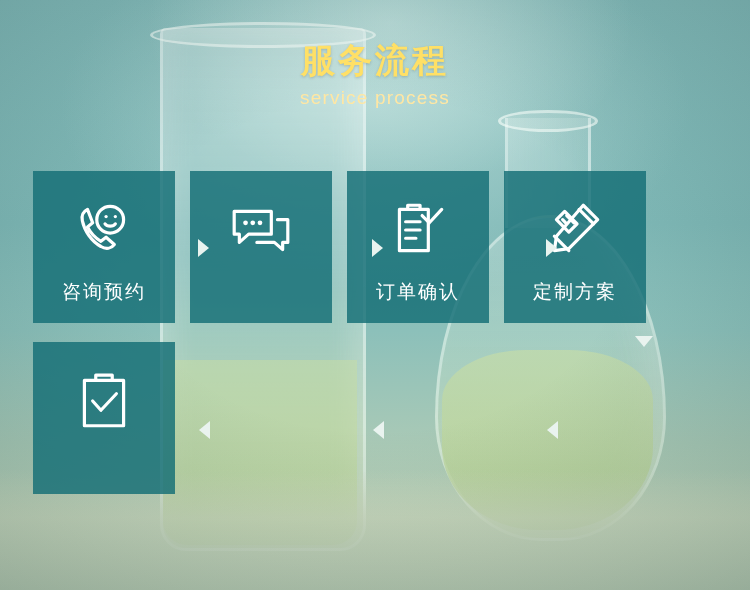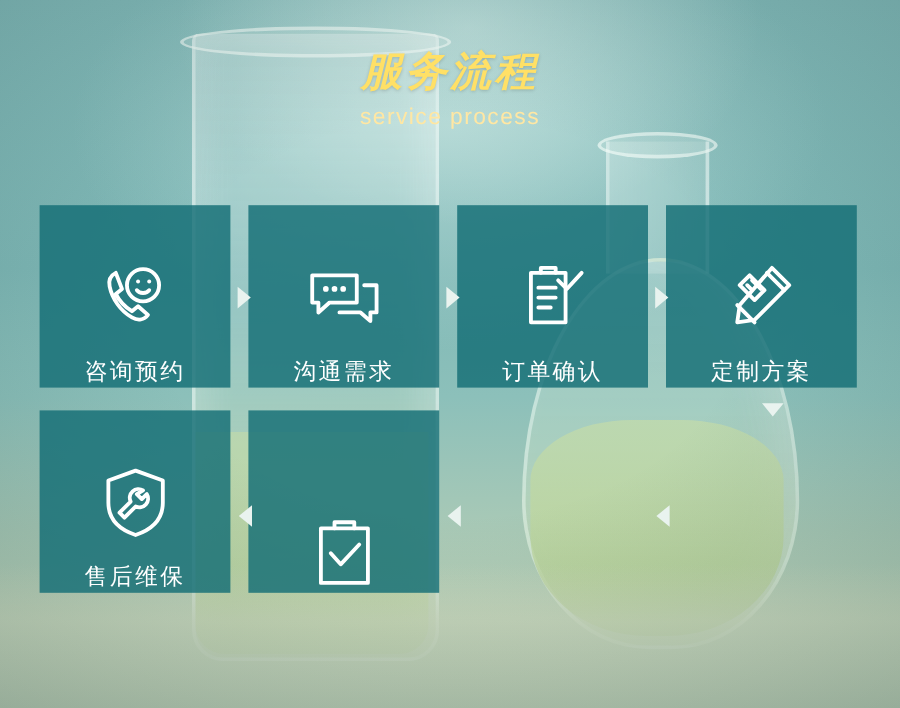--- a/index.html
+++ b/index.html
@@ -131,21 +131,20 @@
     text-align: center;
     z-index: 5;
   }
   .heading .title-cn {
     font-size: 34px;
     font-weight: bold;
     letter-spacing: 3px;
     color: #ffe066;
     text-shadow: 0 1px 3px rgba(0,0,0,0.18);
     line-height: 1.2;
-    font-style: italic;
   }
   .heading .title-en {
     margin-top: 6px;
     font-size: 19px;
     letter-spacing: 1.2px;
     color: #ffe7a3;
     font-weight: normal;
   }
 
   
@@ -156,27 +155,27 @@
     width: 684px;
     z-index: 6;
   }
   .row {
     display: flex;
     gap: 15px;
     margin-bottom: 19px;
   }
   .card {
     position: relative;
-    width: 159px;
+    width: 142px;
     height: 152px;
     background: rgba(20,110,117,0.82);
     display: flex;
     flex-direction: column;
     align-items: center;
-    justify-content: flex-end;
+    justify-content: flex-start;
     padding-top: 26px;
     box-sizing: border-box;
   }
   .card .icon {
     width: 68px;
     height: 66px;
     display: flex;
     align-items: center;
     justify-content: center;
   }
@@ -262,21 +261,20 @@
       <div class="card">
         <div class="icon">
           <svg viewBox="0 0 64 64" aria-hidden="true">
             <path d="M6 14h36v22H20l-9 8v-8H6z"></path>
             <circle cx="17" cy="25" r="2.3" fill="#fff" stroke="none"></circle>
             <circle cx="24" cy="25" r="2.3" fill="#fff" stroke="none"></circle>
             <circle cx="31" cy="25" r="2.3" fill="#fff" stroke="none"></circle>
             <path d="M48 22h10v22h-5v7l-8-7H28"></path>
           </svg>
         </div>
-        <div class="label">沟通需求</div>
       </div>
 
       <div class="card">
         <div class="icon">
           <svg viewBox="0 0 64 64" aria-hidden="true">
             <path d="M14 12h28v40H14z"></path>
             <path d="M22 12V8h12v4"></path>
             <path d="M20 24h14M20 32h14M20 40h10"></path>
             <path d="M36 18l7 7 12-13"></path>
           </svg>
@@ -293,29 +291,20 @@
             <path d="M22 14l12 12-8 8-12-12z"></path>
             <path d="M24 18l3 3M20 22l3 3M28 22l3 3"></path>
           </svg>
         </div>
         <div class="label">定制方案</div>
       </div>
     </div>
 
     <div class="row">
 
-      <div class="card">
-        <div class="icon">
-          <svg viewBox="0 0 64 64" aria-hidden="true">
-            <path d="M32 6l22 8v18c0 14-10 22-22 26C20 54 10 46 10 32V14z"></path>
-            <path d="M38 22a7 7 0 0 0-10 9l-9 9 4 4 9-9a7 7 0 0 0 9-10l-4 4-4-4z"></path>
-          </svg>
-        </div>
-        <div class="label">售后维保</div>
-      </div>
 
       <div class="card">
         <div class="icon">
           <svg viewBox="0 0 64 64" aria-hidden="true">
             <path d="M13 12h38v44H13z"></path>
             <path d="M24 12V7h16v5"></path>
             <path d="M21 32l8 9 15-16"></path>
           </svg>
         </div>
       </div>

